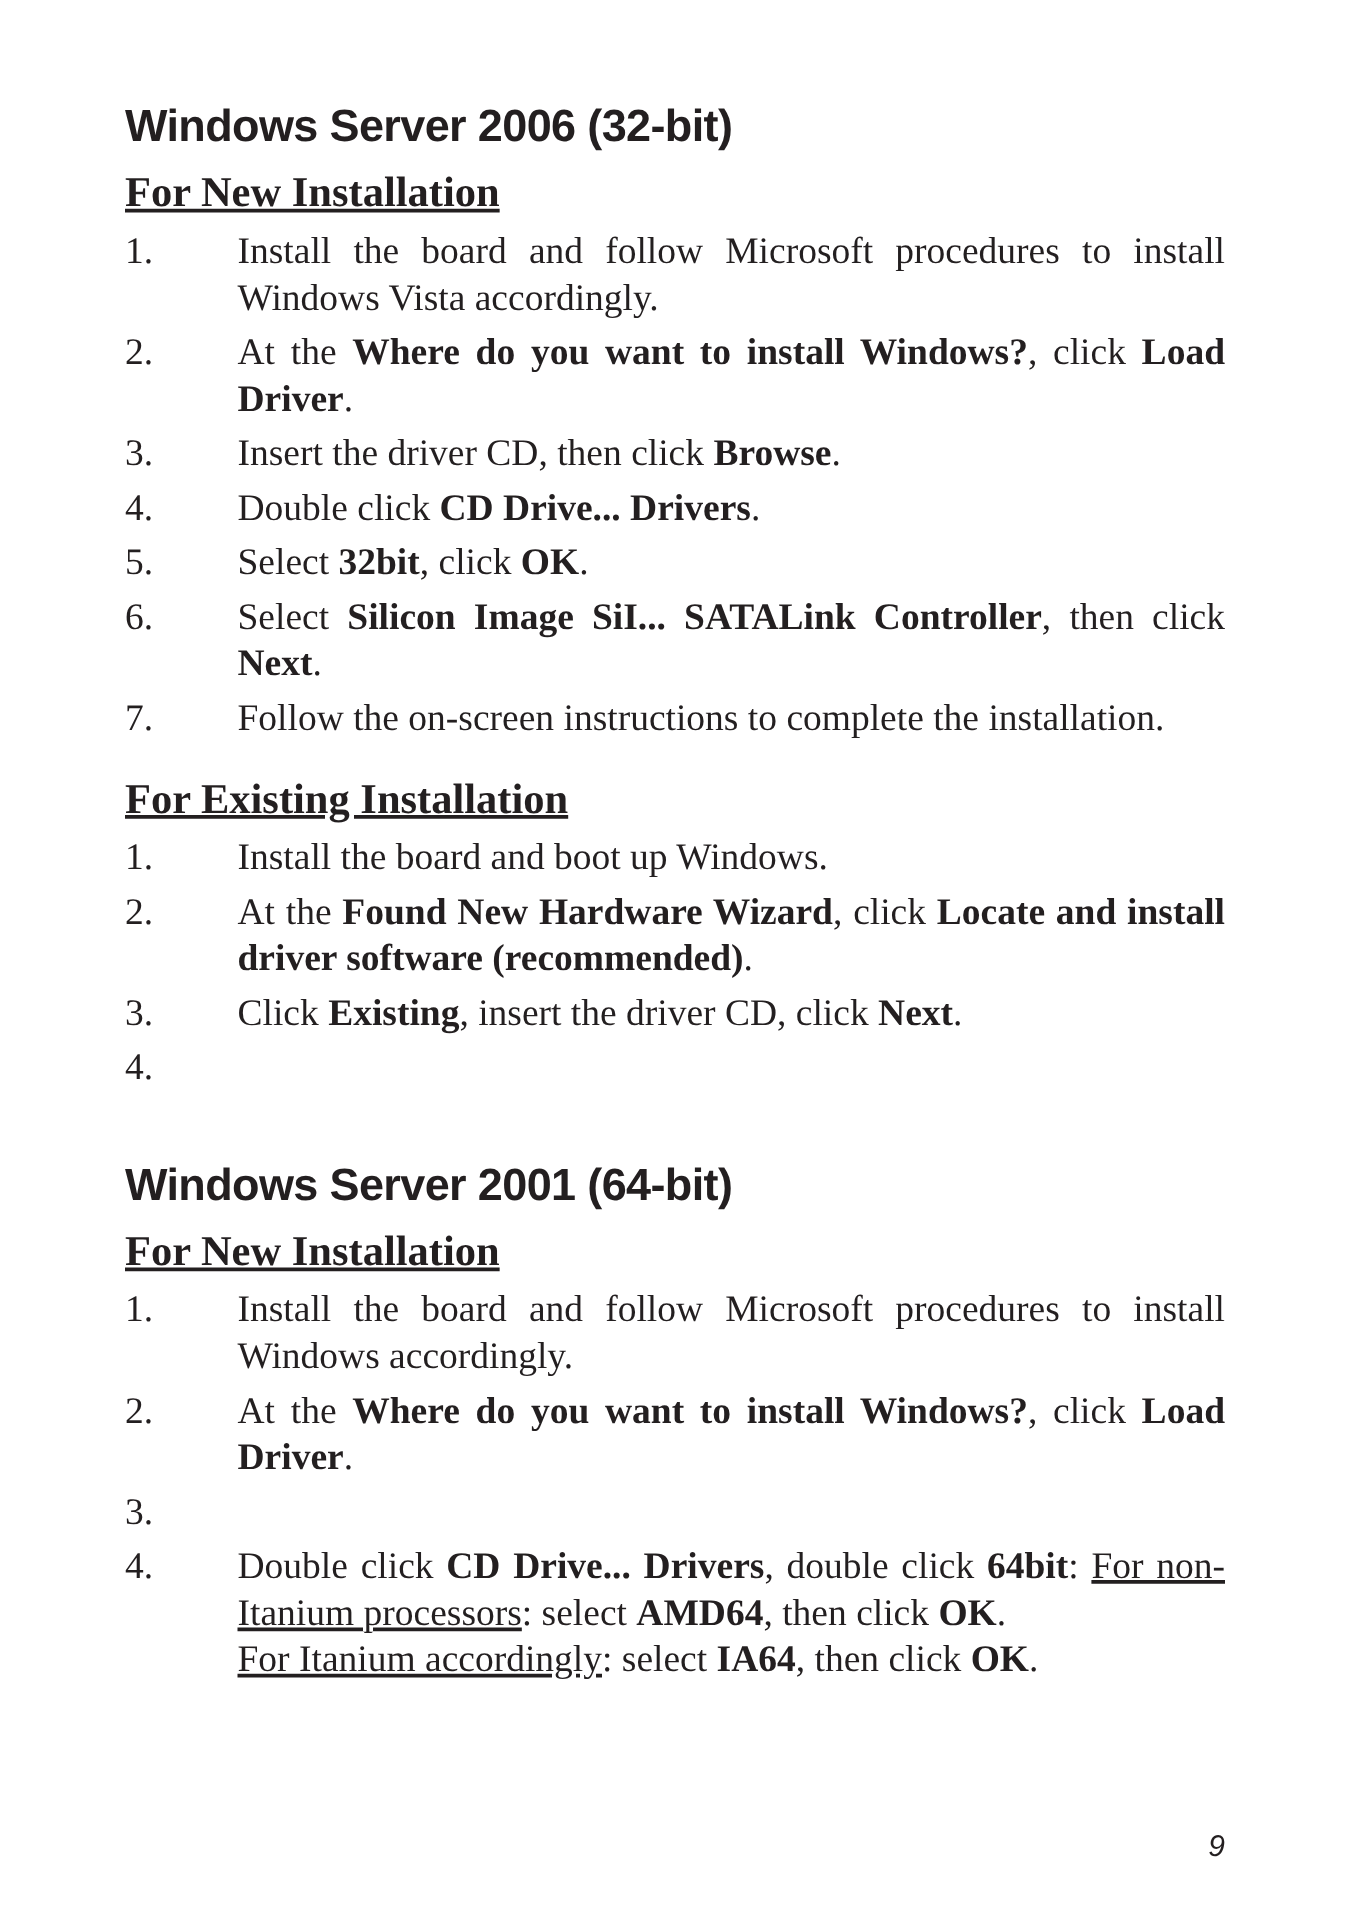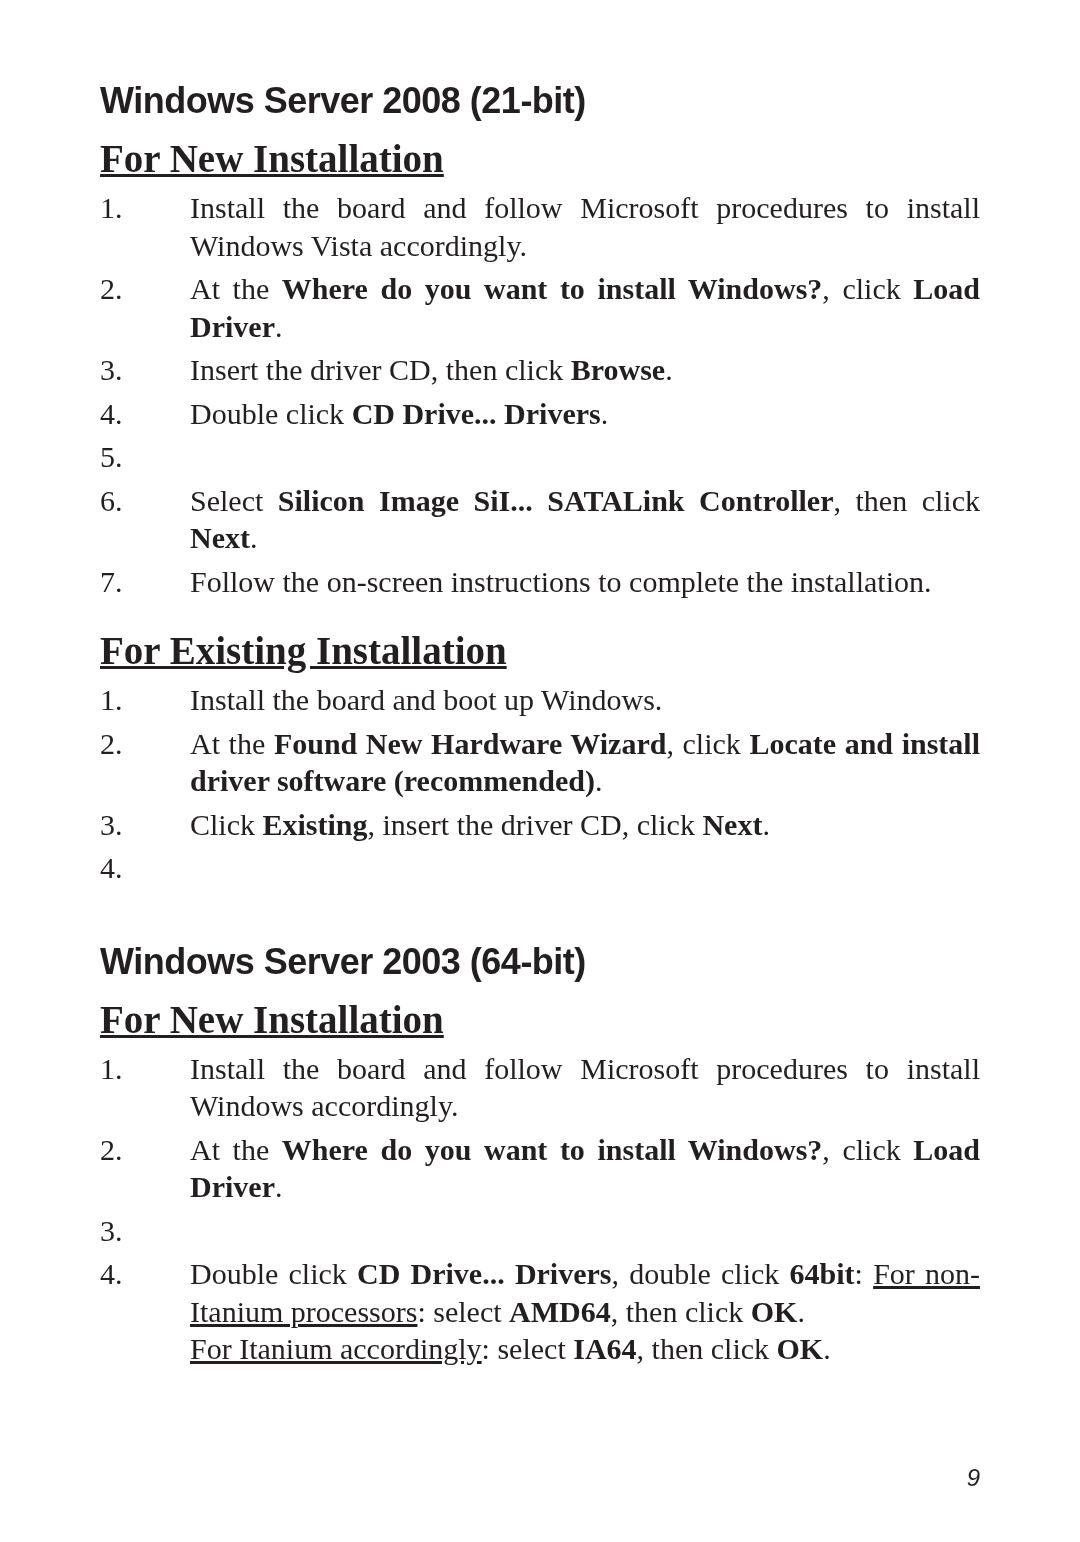--- a/index.html
+++ b/index.html
@@ -19,21 +19,21 @@
   }
   h2.section-title {
     font-family: Arial, Helvetica, sans-serif;
     font-weight: 700;
     font-size: 36px;
     margin: 0 0 14px 0;
     letter-spacing: -0.5px;
   }
   h3.subheading {
     font-weight: 700;
-    font-size: 39px;
+    font-size: 34px;
     text-decoration: underline;
     margin: 0 0 8px 0;
   }
   ol.steps {
     list-style: none;
     padding: 0;
     margin: 0 0 28px 0;
     font-size: 30px;
     line-height: 1.25;
   }
@@ -59,21 +59,21 @@
     font-size: 24px;
     color: #231f20;
   }
   .spacer-lg { height: 26px; }
 </style>
 </head>
 <body>
 
 <div class="page">
 
-  <h2 class="section-title">Windows Server 2008 (21-bit)</h2>
+  <h2 class="section-title">Windows Server 2006 (32-bit)</h2>
 
   <h3 class="subheading">For New Installation</h3>
   <ol class="steps">
     <li>
         <span class="num">1.</span>
         <span class="txt">Install the board and follow Microsoft procedures to install Windows Vista accordingly.</span>
       </li>
     <li>
         <span class="num">2.</span>
         <span class="txt">At the <span class="b">Where do you want to install Windows?</span>, click <span class="b">Load Driver</span>.</span>
@@ -81,20 +81,21 @@
     <li>
         <span class="num">3.</span>
         <span class="txt">Insert the driver CD, then click <span class="b">Browse</span>.</span>
       </li>
     <li>
         <span class="num">4.</span>
         <span class="txt">Double click <span class="b">CD Drive... Drivers</span>.</span>
       </li>
     <li>
         <span class="num">5.</span>
+        <span class="txt">Select <span class="b">32bit</span>, click <span class="b">OK</span>.</span>
       </li>
     <li>
         <span class="num">6.</span>
         <span class="txt">Select <span class="b">Silicon Image SiI... SATALink Controller</span>, then click <span class="b">Next</span>.</span>
       </li>
     <li>
         <span class="num">7.</span>
         <span class="txt">Follow the on-screen instructions to complete the installation.</span>
       </li>
   </ol>
@@ -113,21 +114,21 @@
         <span class="num">3.</span>
         <span class="txt">Click <span class="b">Existing</span>, insert the driver CD, click <span class="b">Next</span>.</span>
       </li>
     <li>
         <span class="num">4.</span>
       </li>
   </ol>
 
   <div class="spacer-lg"></div>
 
-  <h2 class="section-title">Windows Server 2003 (64-bit)</h2>
+  <h2 class="section-title">Windows Server 2001 (64-bit)</h2>
 
   <h3 class="subheading">For New Installation</h3>
   <ol class="steps">
     <li>
         <span class="num">1.</span>
         <span class="txt">Install the board and follow Microsoft procedures to install Windows accordingly.</span>
       </li>
     <li>
         <span class="num">2.</span>
         <span class="txt">At the <span class="b">Where do you want to install Windows?</span>, click <span class="b">Load Driver</span>.</span>

